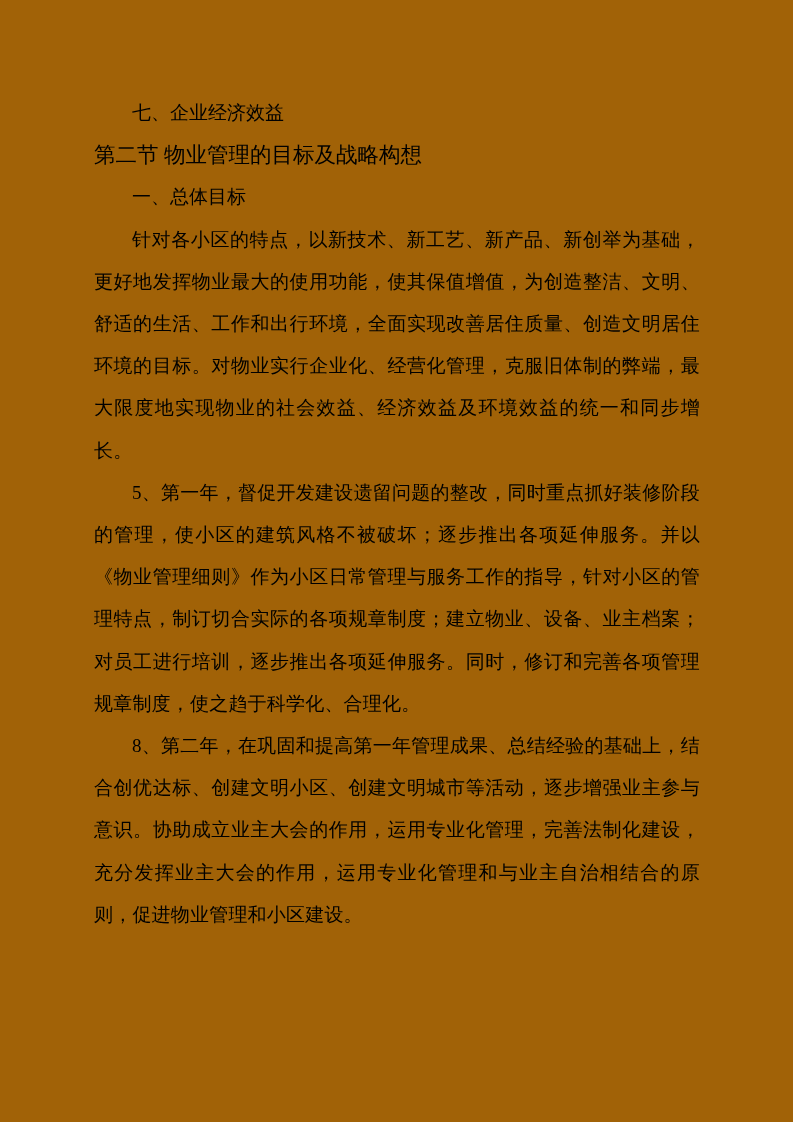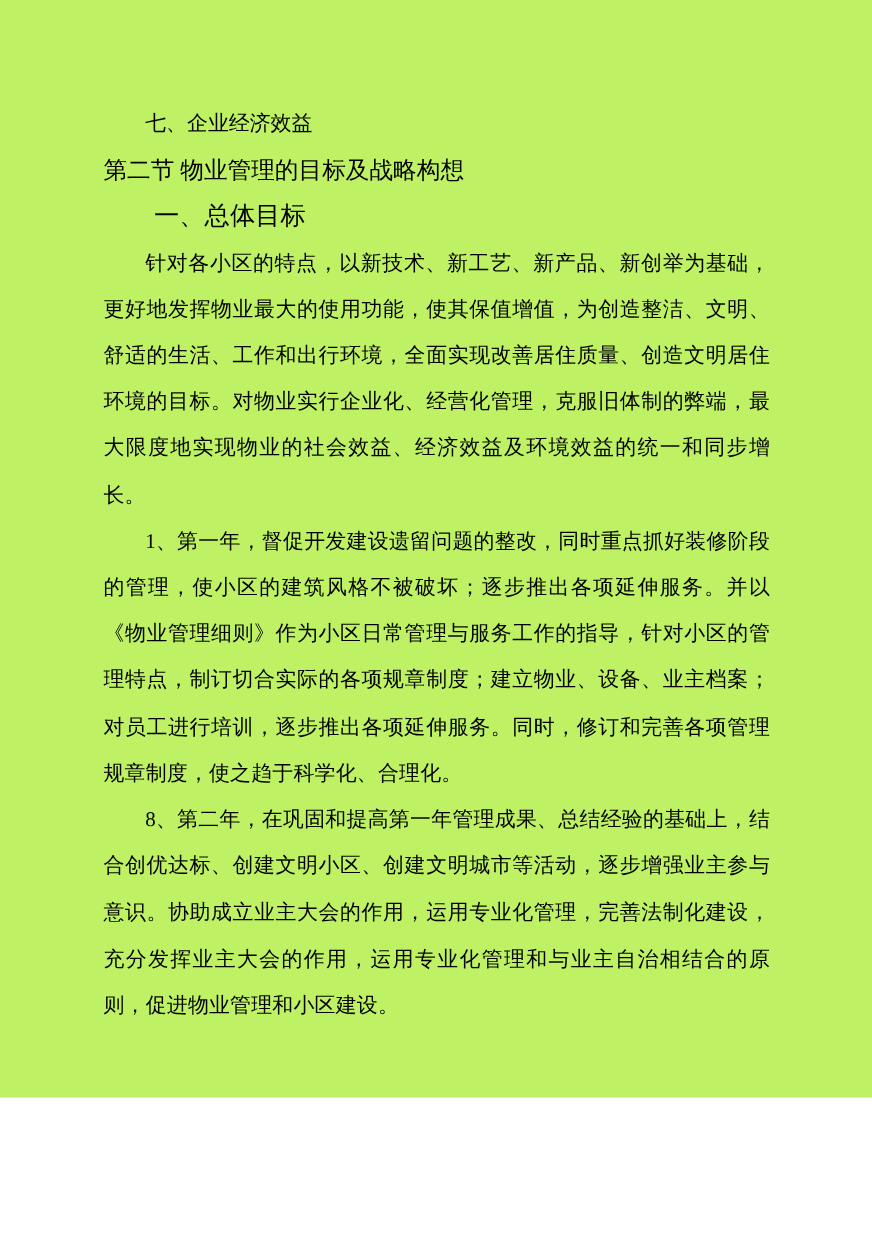--- a/index.html
+++ b/index.html
@@ -3,23 +3,23 @@
 <meta charset="utf-8">
 <style>
   html, body {
     margin: 0;
     padding: 0;
     background: #ffffff;
   }
   .page {
     position: relative;
     width: 793px;
-    height: 998px;
+    height: 1122px;
     margin: 0 auto;
-    background: #bef264;
+    background: #a16207;
     color: #000000;
     overflow: hidden;
     font-family: "Liberation Serif", "DejaVu Serif", serif;
   }
   .content {
     padding: 92px 93px 0 94px;
     font-size: 19px;
     line-height: 42.2px;
   }
   .content p, .content h1, .content h2, .content h3 {
@@ -35,21 +35,21 @@
   }
   .heading-bold {
     font-weight: bold;
     text-indent: 2em;
     font-size: 19px;
     line-height: 42.2px;
   }
   .sub-heading {
     font-weight: normal;
     text-indent: 2em;
-    font-size: 23px;
+    font-size: 19px;
     line-height: 42.2px;
   }
   .chapter-title {
     font-weight: bold;
     text-align: left;
     font-size: 21.5px;
     line-height: 42.2px;
     text-indent: 0;
   }
 </style>
@@ -62,18 +62,18 @@
     <h2 class="heading-bold">七、企业经济效益</h2>
 
 
     <h1 class="chapter-title">第二节 物业管理的目标及战略构想</h1>
 
     <h3 class="sub-heading">一、总体目标</h3>
 
     <p class="body-para">针对各小区的特点，以新技术、新工艺、新产品、新创举为基础，更好地发挥物业最大的使用功能，使其保值增值，为创造整洁、文明、舒适的生活、工作和出行环境，全面实现改善居住质量、创造文明居住环境的目标。对物业实行企业化、经营化管理，克服旧体制的弊端，最大限度地实现物业的社会效益、经济效益及环境效益的统一和同步增长。</p>
 
 
-    <p class="body-para">1、第一年，督促开发建设遗留问题的整改，同时重点抓好装修阶段的管理，使小区的建筑风格不被破坏；逐步推出各项延伸服务。并以《物业管理细则》作为小区日常管理与服务工作的指导，针对小区的管理特点，制订切合实际的各项规章制度；建立物业、设备、业主档案；对员工进行培训，逐步推出各项延伸服务。同时，修订和完善各项管理规章制度，使之趋于科学化、合理化。</p>
+    <p class="body-para">5、第一年，督促开发建设遗留问题的整改，同时重点抓好装修阶段的管理，使小区的建筑风格不被破坏；逐步推出各项延伸服务。并以《物业管理细则》作为小区日常管理与服务工作的指导，针对小区的管理特点，制订切合实际的各项规章制度；建立物业、设备、业主档案；对员工进行培训，逐步推出各项延伸服务。同时，修订和完善各项管理规章制度，使之趋于科学化、合理化。</p>
 
     <p class="body-para">8、第二年，在巩固和提高第一年管理成果、总结经验的基础上，结合创优达标、创建文明小区、创建文明城市等活动，逐步增强业主参与意识。协助成立业主大会的作用，运用专业化管理，完善法制化建设，充分发挥业主大会的作用，运用专业化管理和与业主自治相结合的原则，促进物业管理和小区建设。</p>
 
   </div>
 </div>
 
 </body></html>

